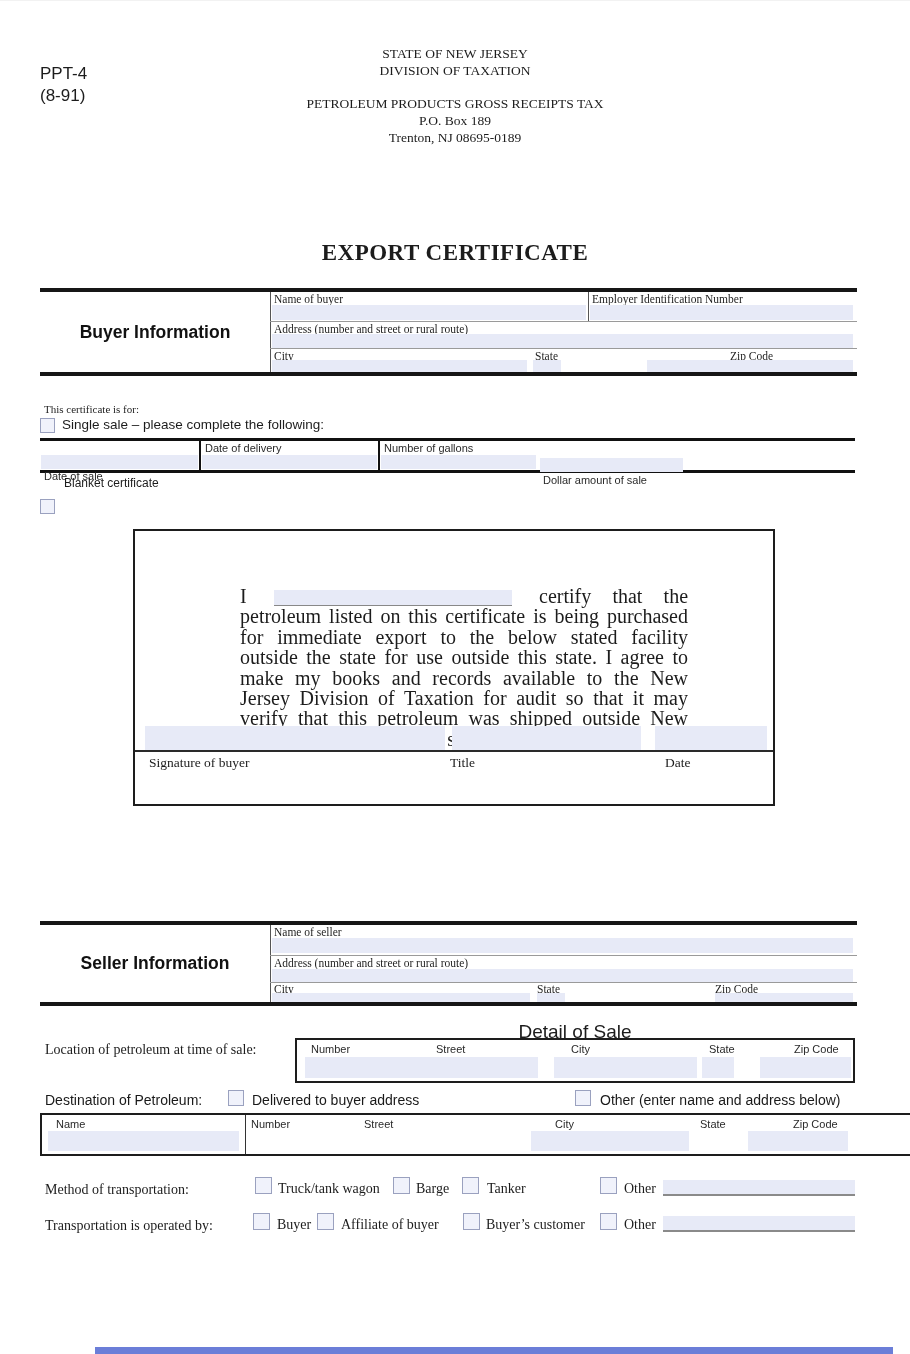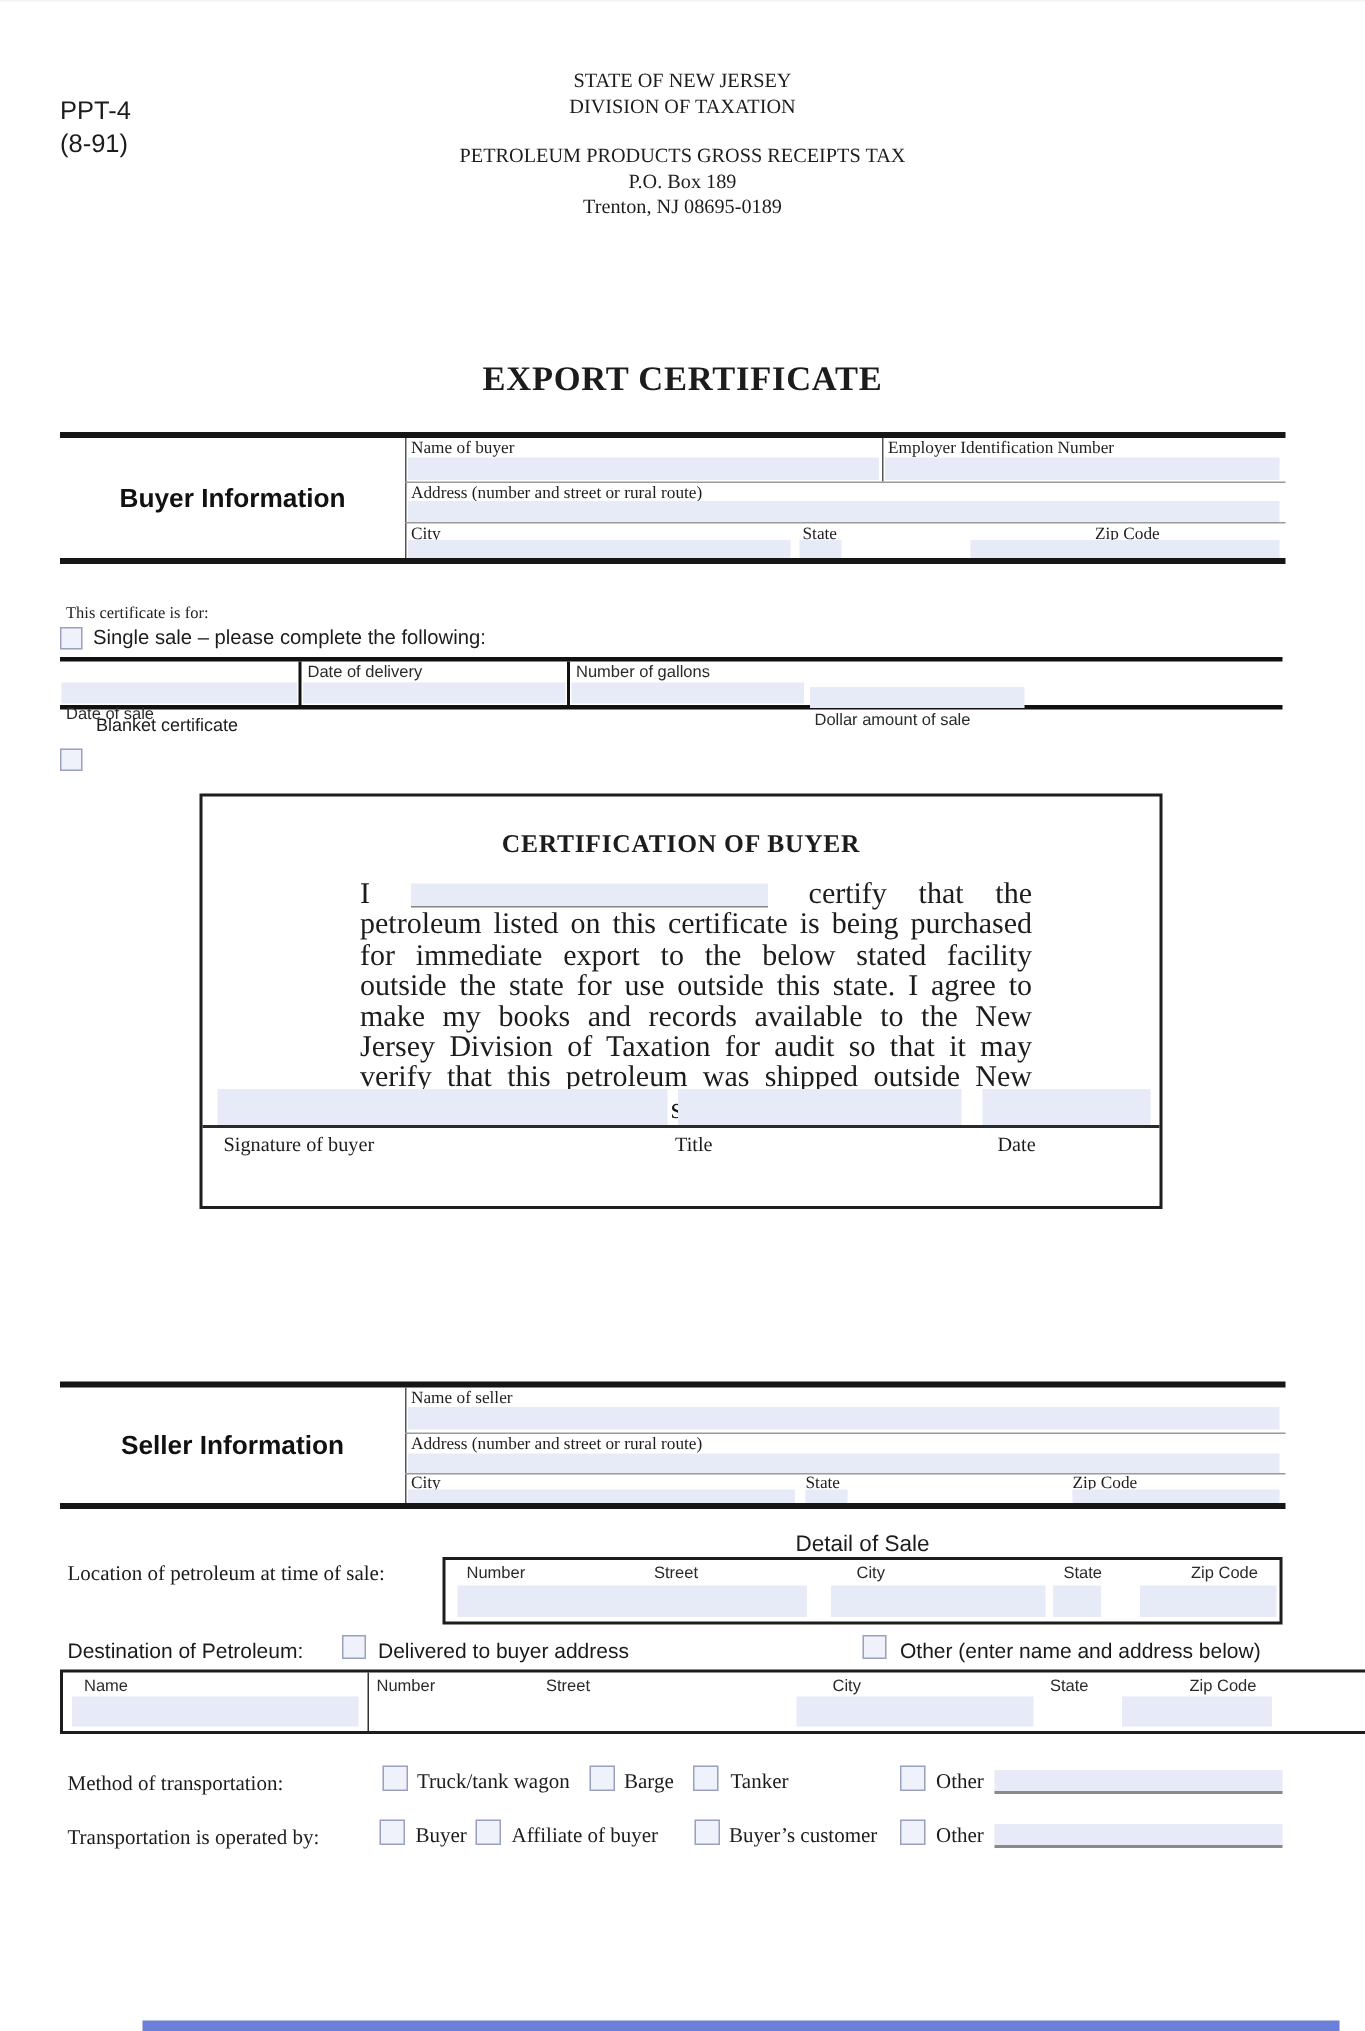--- a/index.html
+++ b/index.html
@@ -84,21 +84,20 @@
     <div style="position:relative;width:147px;border-left:2px solid #111;box-sizing:border-box;margin-top:32px;">
       <div class="lblx" style="margin:1px 0 0 4px;">Dollar amount of sale</div>
       <div class="strip" style="position:absolute;left:1px;right:1px;bottom:1px;height:14px;"></div>
     </div>
   </div>
 
   <div class="a cb" style="left:40px;top:498px;width:15px;height:15px;"></div>
   <div class="a sans" style="left:64px;top:475px;font-size:12px;">Blanket certificate</div>
 
   <div class="a box" style="left:133px;top:528px;width:642px;height:277px;">
-    <div class="a" style="left:0;top:22px;width:638px;text-align:center;font-size:17px;font-weight:bold;letter-spacing:.5px;">CERTIFICATION OF BUYER</div>
     <div class="a" style="left:105px;top:55px;width:448px;font-size:20px;line-height:20.4px;text-align:justify;text-align-last:left;">
       <span>I</span>
       <span class="strip" style="display:inline-block;width:238px;height:15px;border-bottom:1px solid #888;vertical-align:-3px;margin:0 6px;"></span>
       <span>certify that the petroleum listed on this certificate is being purchased for immediate export to the below stated facility outside the state for use outside this state. I agree to make my books and records available to the New Jersey Division of Taxation for audit so that it may verify that this petroleum was shipped outside New Jersey for use outside the state.</span>
     </div>
 
     <div class="a strip" style="left:10px;top:195px;width:300px;height:24px;"></div>
     <div class="a strip" style="left:317px;top:195px;width:189px;height:24px;"></div>
     <div class="a strip" style="left:520px;top:195px;width:112px;height:24px;"></div>
     <div class="a" style="left:0;top:219px;width:638px;height:2px;background:#2a2a2a;"></div>
@@ -120,21 +119,21 @@
     <div class="a sep" style="left:230px;top:57px;width:587px;"></div>
 
     <div class="a lbl" style="left:234px;top:58px;">City</div>
     <div class="a lbl" style="left:497px;top:58px;">State</div>
     <div class="a lbl" style="left:675px;top:58px;">Zip Code</div>
     <div class="a strip" style="left:232px;top:68px;width:258px;height:9px;"></div>
     <div class="a strip" style="left:497px;top:68px;width:28px;height:9px;"></div>
     <div class="a strip" style="left:675px;top:68px;width:138px;height:9px;"></div>
   </div>
 
-  <div class="a sans" style="left:295px;top:1020px;width:560px;text-align:center;font-size:15px;">Detail of Sale</div>
+  <div class="a sans" style="left:295px;top:1020px;width:560px;text-align:center;font-size:19px;">Detail of Sale</div>
   <div class="a ser14" style="left:45px;top:1041px;">Location of petroleum at time of sale:</div>
 
   <div class="a box" style="left:295px;top:1037px;width:560px;height:45px;">
     <div class="a lblx" style="left:14px;top:3px;">Number</div>
     <div class="a lblx" style="left:139px;top:3px;">Street</div>
     <div class="a lblx" style="left:274px;top:3px;">City</div>
     <div class="a lblx" style="left:412px;top:3px;">State</div>
     <div class="a lblx" style="left:497px;top:3px;">Zip Code</div>
     <div class="a strip" style="left:8px;top:17px;width:233px;height:21px;"></div>
     <div class="a strip" style="left:257px;top:17px;width:143px;height:21px;"></div>

